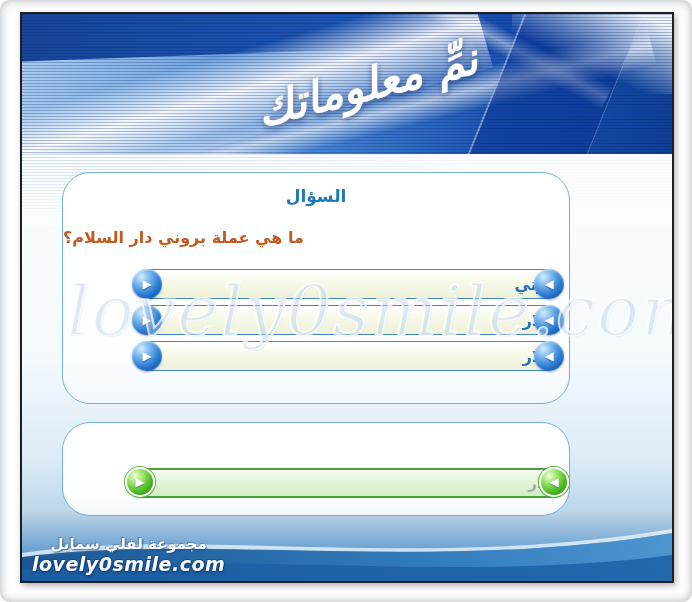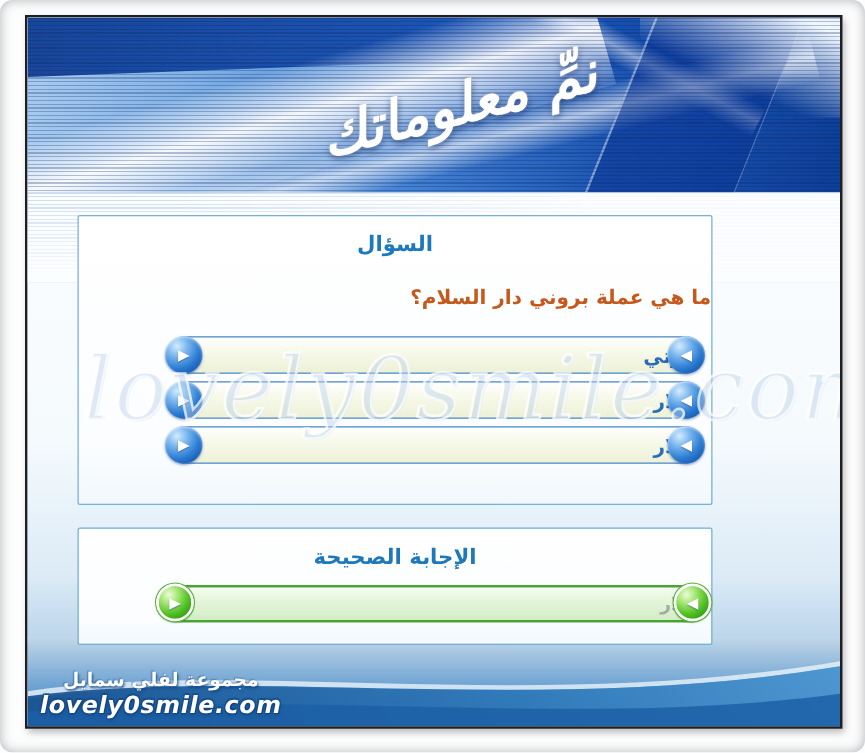--- a/index.html
+++ b/index.html
@@ -46,27 +46,27 @@
                  background:repeating-linear-gradient(180deg, rgba(128,165,224,.45) 0 1px, rgba(255,255,255,0) 1px 3px); }
   .header-fade::after { content:""; position:absolute; inset:0;
                  background:linear-gradient(180deg, rgba(251,253,255,.15) 0%, #fbfdff 92%),
                             linear-gradient(75deg, rgba(251,253,255,0) 20%, rgba(251,253,255,.85) 70%); }
 
   
   .body-bg { position:absolute; left:0; top:140px; width:650px; height:360px; z-index:0;
              background:linear-gradient(180deg,#fbfdff 0%,#f5fafd 55%,#dcebf6 85%,#b9d4ea 100%); }
 
   .panel { position:absolute; left:40px; width:508px; background:linear-gradient(180deg,#ffffff 0%,#fbfdff 80%,#f2f8fc 100%);
-           border:1px solid #74b0d8; border-radius:2px; z-index:2; }
+           border:1px solid #74b0d8; border-radius:28px; z-index:2; }
   .q-panel { top:158px; height:232px; }
   .a-panel { top:408px; height:94px; }
 
   .panel-title { margin-top:13px; text-align:center; direction:rtl;
                  font-size:17px; font-weight:bold; color:#1d78bc; }
-  .question-text { margin-top:22px; text-align:right; direction:rtl;
+  .question-text { margin-top:22px; text-align:left; direction:rtl;
                    font-size:16px; font-weight:bold; color:#c5581b; }
 
   
   .pill { position:absolute; height:30px; border-radius:15px; }
   .pill-blue { left:70px; width:430px; border:1px solid #4585c2;
                background:linear-gradient(180deg,#ffffff 0%,#f7f9ea 40%,#edf1d7 100%);
                box-shadow:inset 0 1px 0 #ffffff; }
   .opt-1 { top:96px; } .opt-2 { top:132px; } .opt-3 { top:168px; }
   .pill-label { position:absolute; inset:0; line-height:29px; direction:rtl;
                 font-size:16px; font-weight:bold; color:#2b6cb8; }
@@ -156,21 +156,20 @@
             <i class="tri">▶</i>
           </span>
         <span class="pill-label">دولار</span>
         <span class="sphere sphere-blue s-right">
             <i class="tri">◀</i>
           </span>
       </div>
     </div>
 
     <div class="panel a-panel">
-      <div class="panel-title">الإجابة الصحيحة</div>
 
       <div class="pill pill-green">
         <span class="sphere sphere-green s-left">
             <i class="tri">▶</i>
           </span>
         <span class="pill-label">دولار</span>
         <span class="sphere sphere-green s-right">
             <i class="tri">◀</i>
           </span>
       </div>

